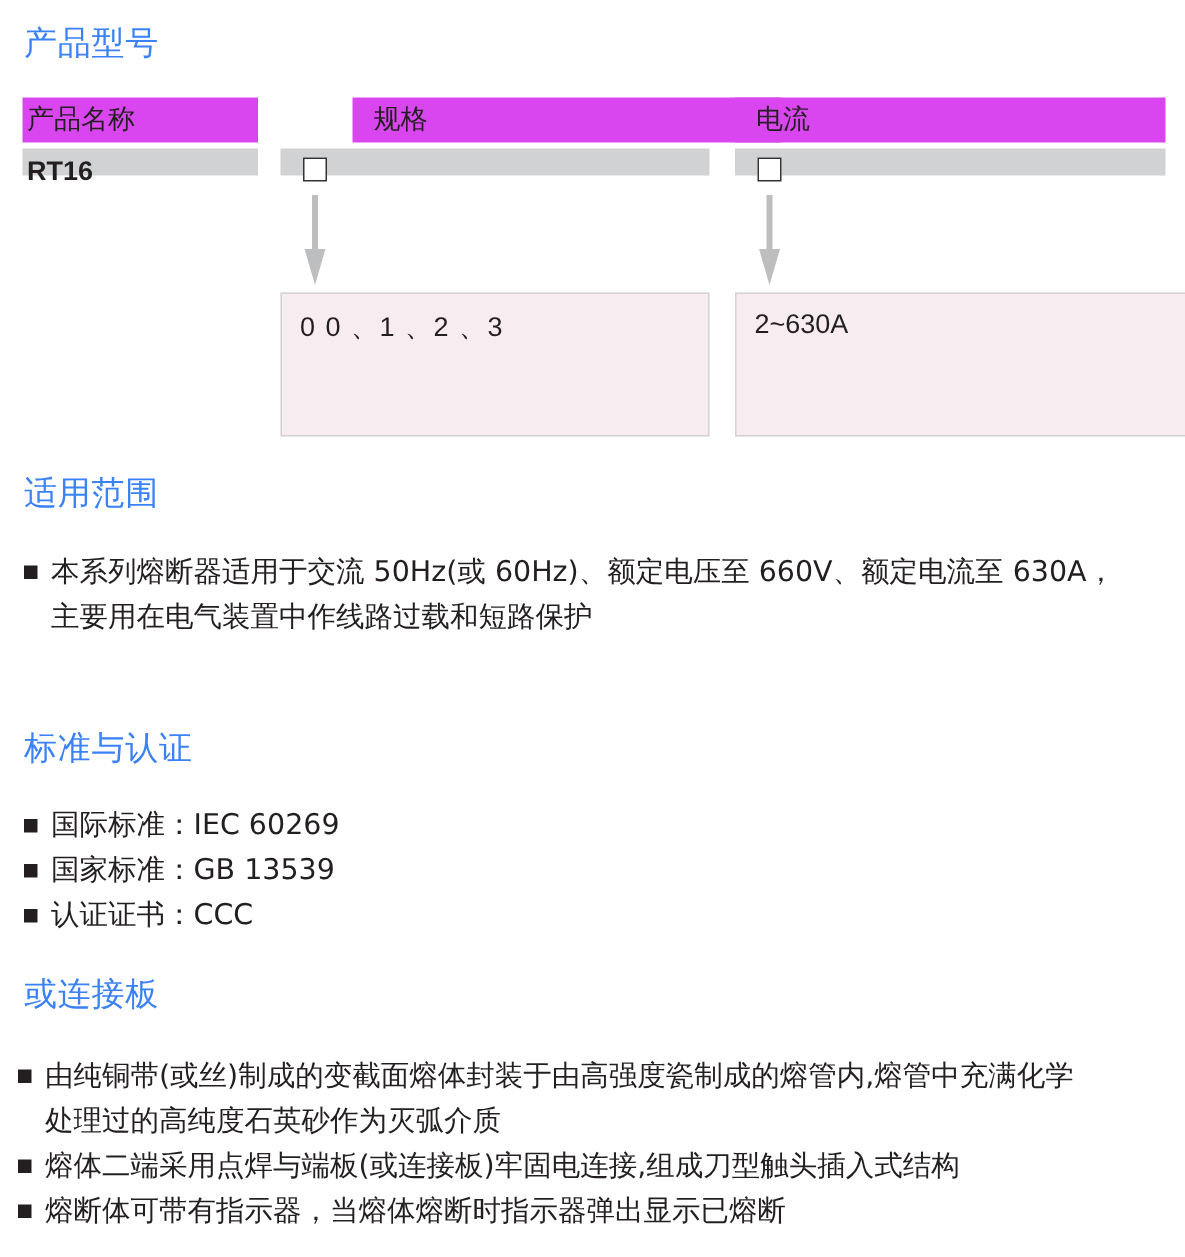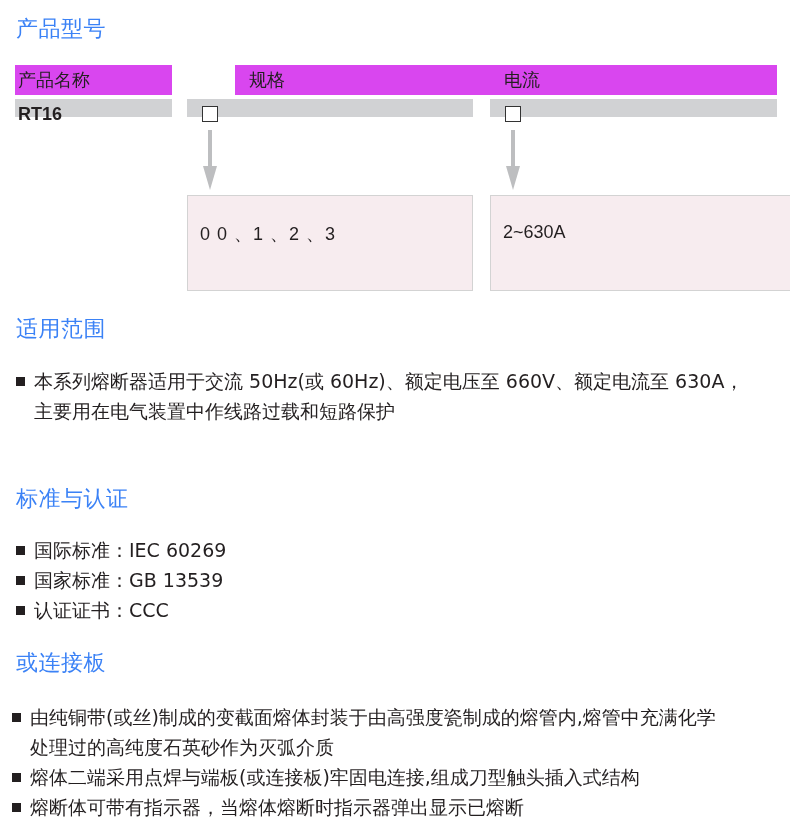--- a/index.html
+++ b/index.html
@@ -28,21 +28,21 @@
   .arrow-shaft { position: absolute; width: 4px; background: #bdbec0; }
   .arrow-head {
     position: absolute; width: 0; height: 0;
     border-left: 7px solid transparent; border-right: 7px solid transparent;
     border-top: 24px solid #bdbec0;
   }
   .optbox {
     position: absolute; box-sizing: border-box;
     background: #f7ecef; border: 1.5px solid #d3d3d3;
     font-family: "Liberation Sans", sans-serif;
-    font-size: 18px; padding: 26px 0 0 12px; letter-spacing: 1px;
+    font-size: 18px; padding: 10px 0 0 12px; letter-spacing: 1px;
   }
   .bullets { position: absolute; left: 16px; margin: 0; padding: 0; list-style: none; }
   .bullets li {
     font-size: 19px; line-height: 30px; position: relative; padding-left: 18px;
     white-space: nowrap;
   }
   .bullets li .sq {
     position: absolute; left: 0; top: 11px; width: 9px; height: 9px; background: #231f20;
   }
   .bullets li .cont { display: block; }

